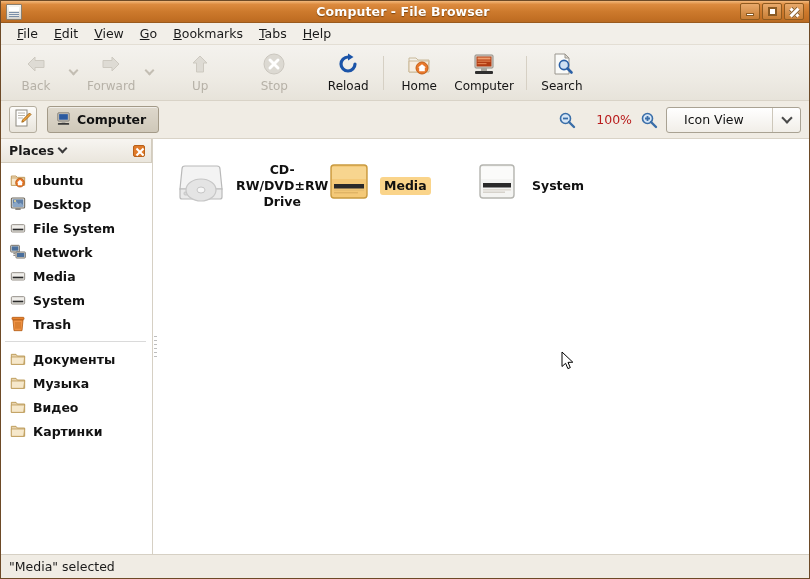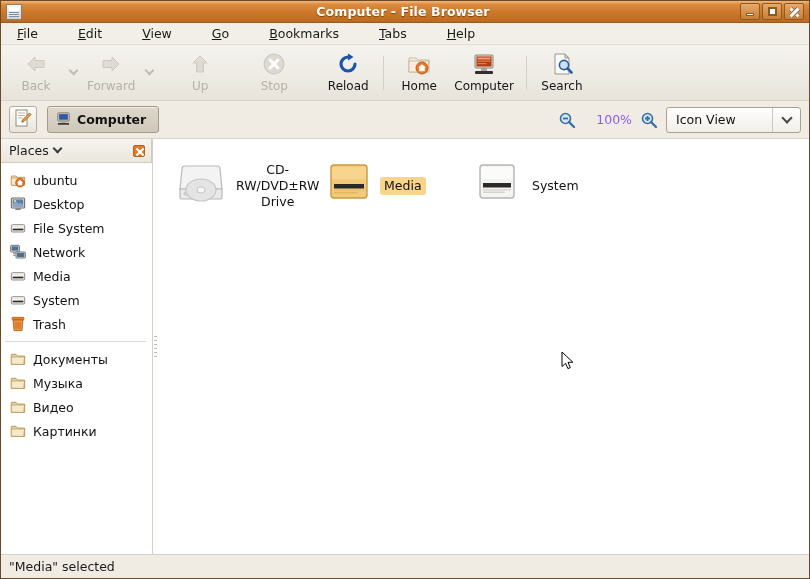--- a/index.html
+++ b/index.html
@@ -73,21 +73,20 @@
   .wb-close .gl::before{ transform: rotate(45deg);}
   .wb-close .gl::after{ transform: rotate(-45deg);}
 
   
   .menubar {
     height: 22px; flex: 0 0 22px;
     background: #f2efe9;
     display:flex; align-items:center;
     padding-left: 8px;
     border-bottom: 1px solid #e3ded4;
-    gap: 24px;
   }
   .menu-item {
     padding: 2px 8px; font-size: 12.5px; color:#1a1a1a; cursor:pointer;
     border-radius:2px;
   }
   .menu-item u { text-decoration: underline; }
 
   
   .toolbar {
     height: 56px; flex: 0 0 56px;
@@ -138,44 +137,45 @@
     margin-left: 10px;
     height:27px; padding: 0 12px 0 8px;
     background: linear-gradient(to bottom,#ded8cc,#cfc8b9);
     border:1px solid #a39a88; border-radius:3px;
     display:flex; align-items:center; gap:6px;
     font-weight:bold; font-size:12.5px; color:#111;
     cursor:pointer;
     box-shadow: inset 0 1px 0 rgba(255,255,255,0.55);
   }
   .loc-right { margin-left:auto; display:flex; align-items:center; gap:8px; }
-  .zoom-pct { font-size:12.5px; color:#8b5cf6; min-width:34px; text-align:center;margin-left:12px;}
+  .zoom-pct { font-size:12.5px; color:#b91c1c; min-width:34px; text-align:center;margin-left:12px;}
   .zbtn { width:18px; height:18px; cursor:pointer; position:relative;}
   .viewsel {
     width:135px; height:26px;
     background: linear-gradient(to bottom,#ffffff,#f1eee8);
     border:1px solid #a9a293; border-radius:3px;
     display:flex; align-items:center;
-    padding-left:9px; font-size:12.5px; color:#111; cursor:pointer;
+    padding-left:17px; font-size:12.5px; color:#111; cursor:pointer;
     position:relative;
   }
   .viewsel .vs-arrow {
     position:absolute; right:0; top:0; bottom:0; width:28px;
     border-left:1px solid #cdc7ba;
     display:flex; align-items:center; justify-content:center;
   }
   .viewsel .vs-arrow i{
     width:8px;height:8px;border-right:2px solid #4a4a4a;border-bottom:2px solid #4a4a4a;
     transform:rotate(45deg); margin-top:-4px; display:block;
   }
 
   
   .body {
     flex: 1 1 auto; display:flex; min-height:0;
     background:#0369a1;
+    font-weight:bold;
   }
   .sidebar {
     width: 152px; flex:0 0 152px;
     background:#ffffff;
     display:flex; flex-direction:column;
     border-right:1px solid #d6d0c4;
   }
   .places-header {
     height:24px; flex:0 0 24px;
     background: linear-gradient(to bottom,#f7f5f1,#eae6dd);

